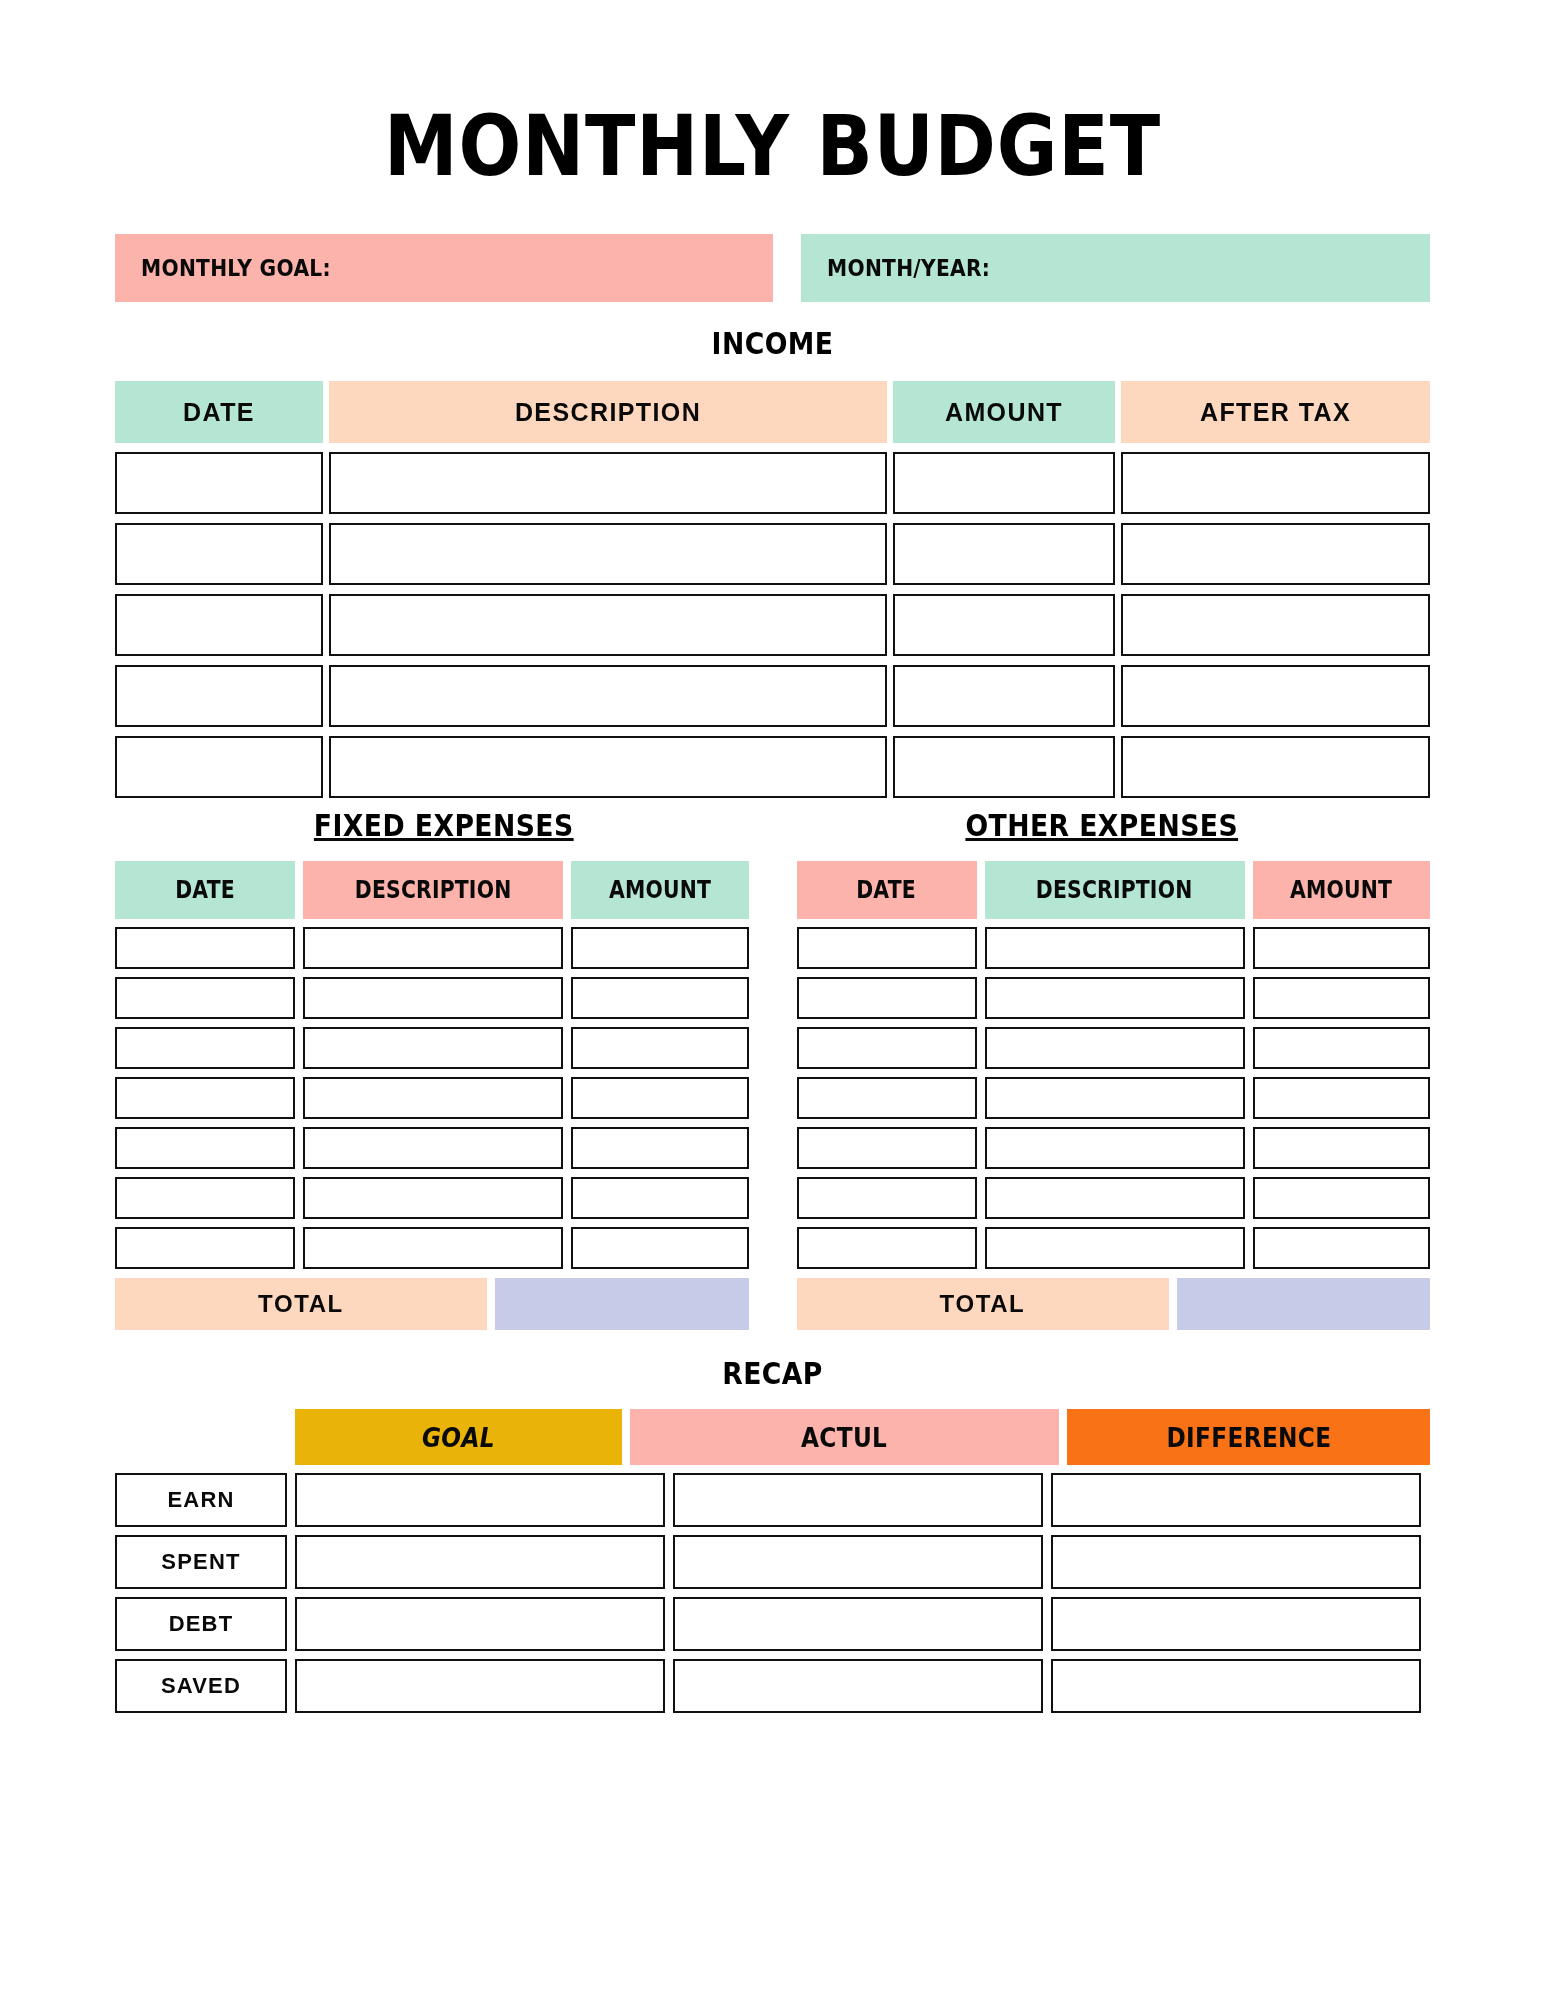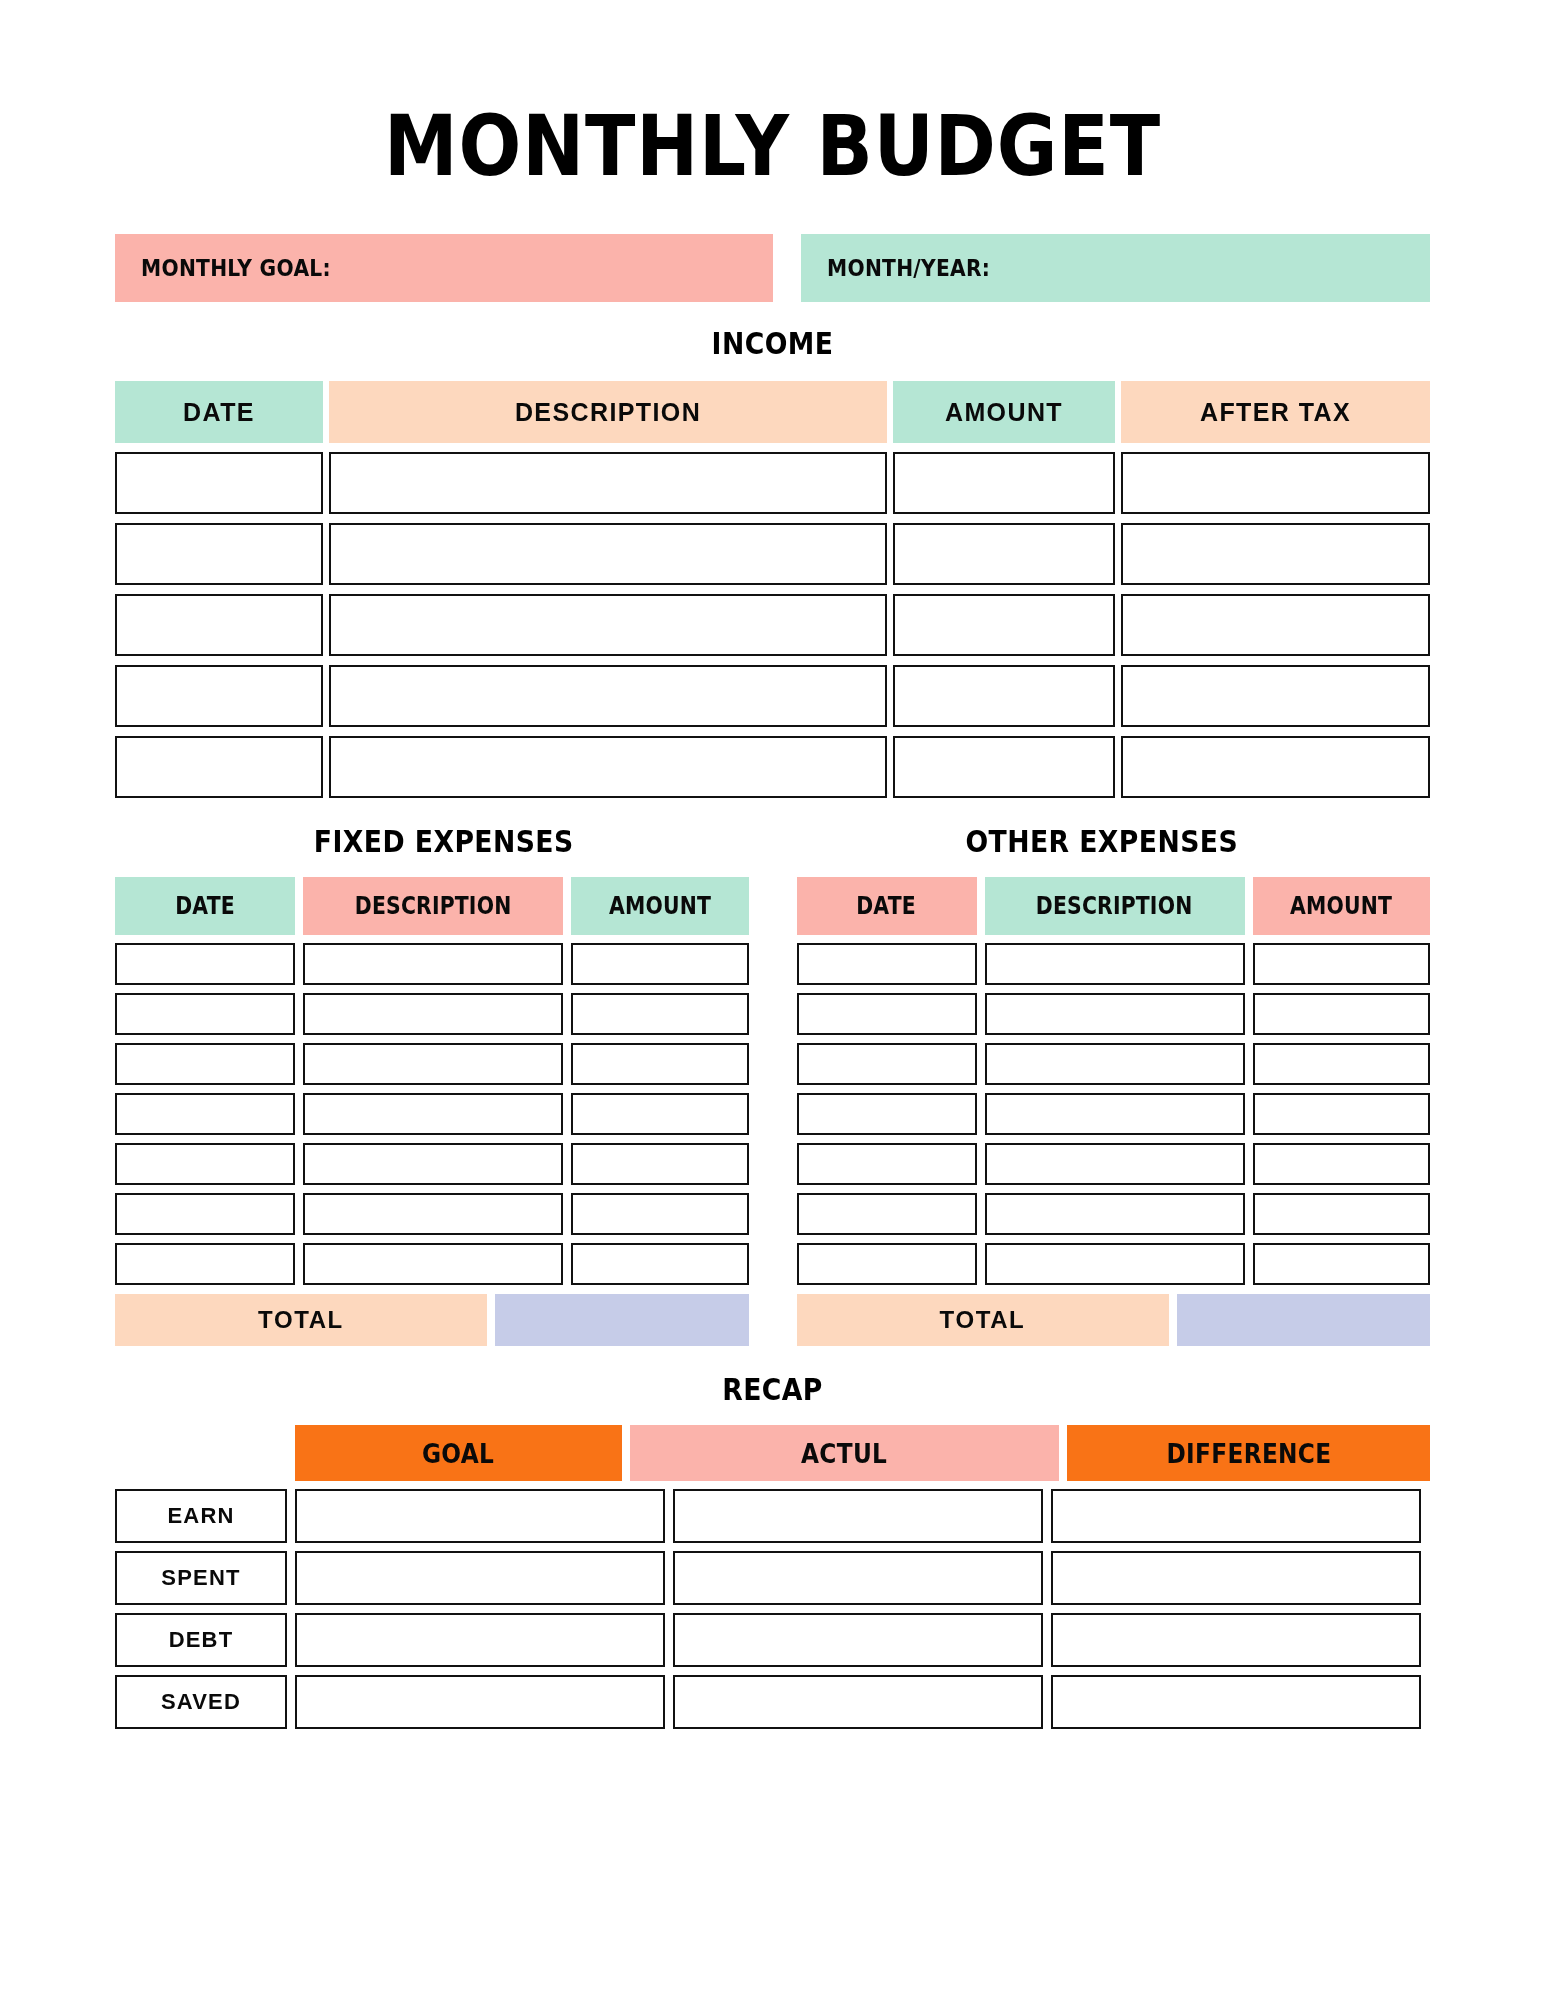--- a/index.html
+++ b/index.html
@@ -109,21 +109,22 @@
   }
   .income-row > div { box-sizing: border-box; }
   .ir-date { width: 208px; }
   .ir-desc { width: 558px; }
   .ir-amt  { width: 222px; }
   .ir-tax  { flex: 1; }
 
   
   .expense-headings {
     display: flex;
-    margin-top: 28px;
+    margin-top: 12px;
+    text-decoration: underline;
   }
   .expense-headings > div { width: 50%; }
 
   .expenses {
     display: flex;
     gap: 48px;
     margin-top: 20px;
   }
   .exp-table { flex: 1; }
 
@@ -193,21 +194,21 @@
   .recap-head > div {
     display: flex;
     align-items: center;
     justify-content: center;
     font-family: "DejaVu Sans", sans-serif;
     font-weight: 700;
     font-size: 27px;
     letter-spacing: 0.4px;
   }
   .recap-head > div span { display:inline-block; transform: scaleX(0.86); }
-  .rh-goal { width: 333px; background: #f97316; }
+  .rh-goal { width: 333px; background: #eab308; font-style: italic; }
   .rh-act  { width: 438px; background: #FBB3AB; }
   .rh-diff { width: 370px; background: #f97316; }
 
   .recap-row {
     display: flex;
     gap: 8px;
     height: 54px;
     margin-top: 8px;
   }
   .recap-label {

